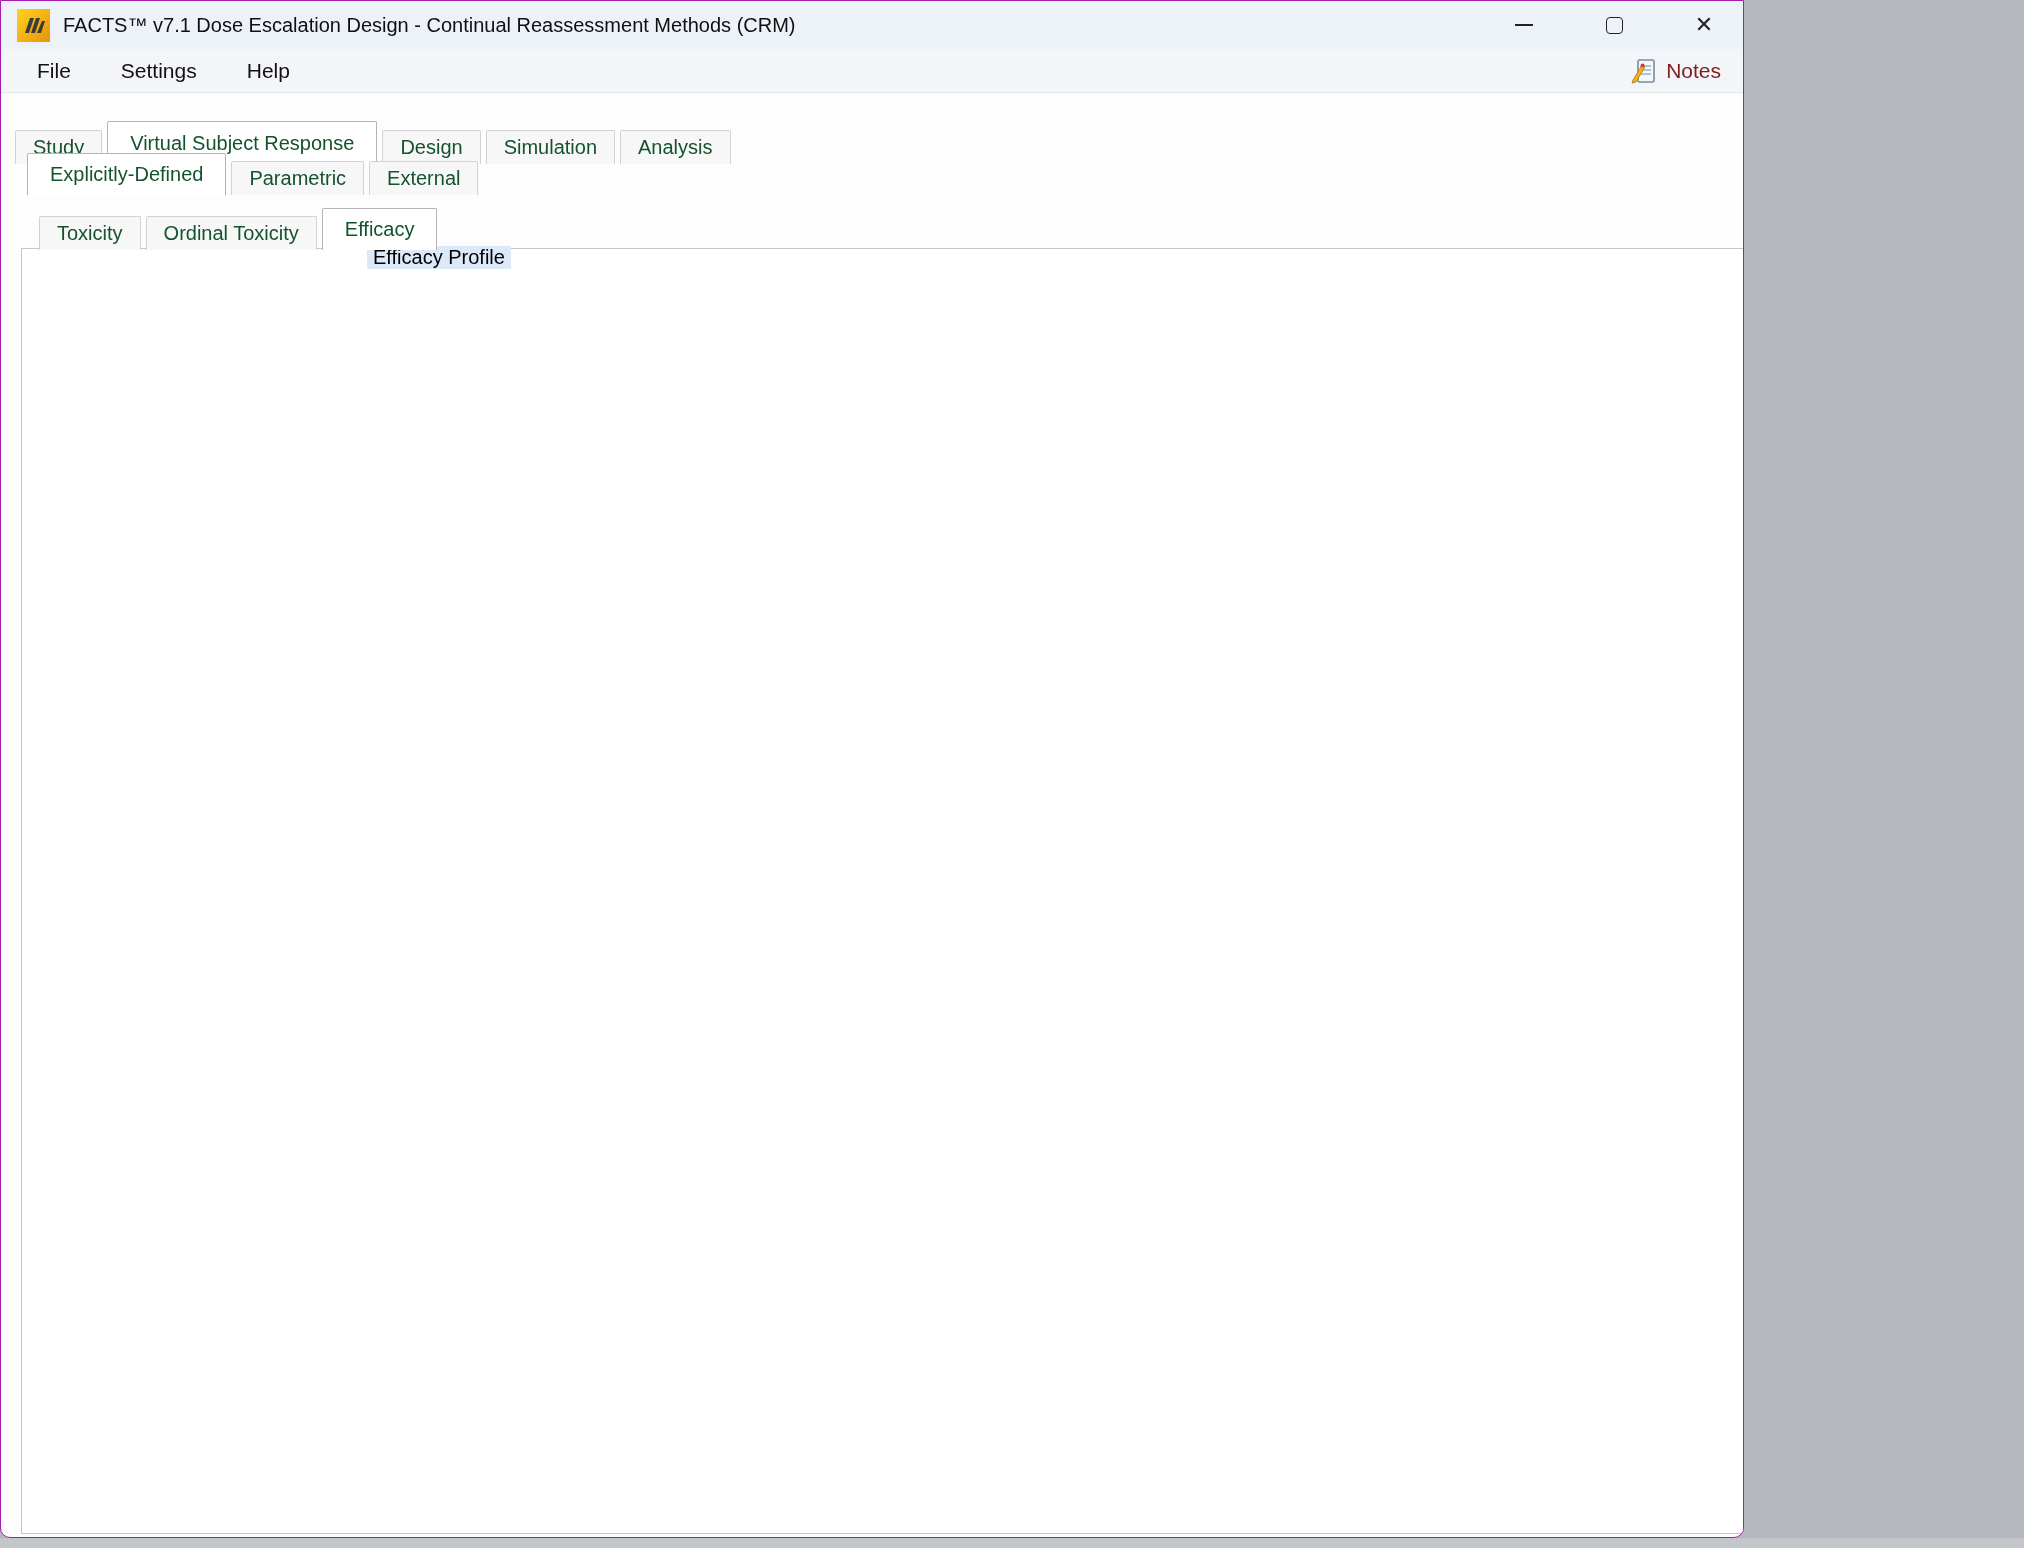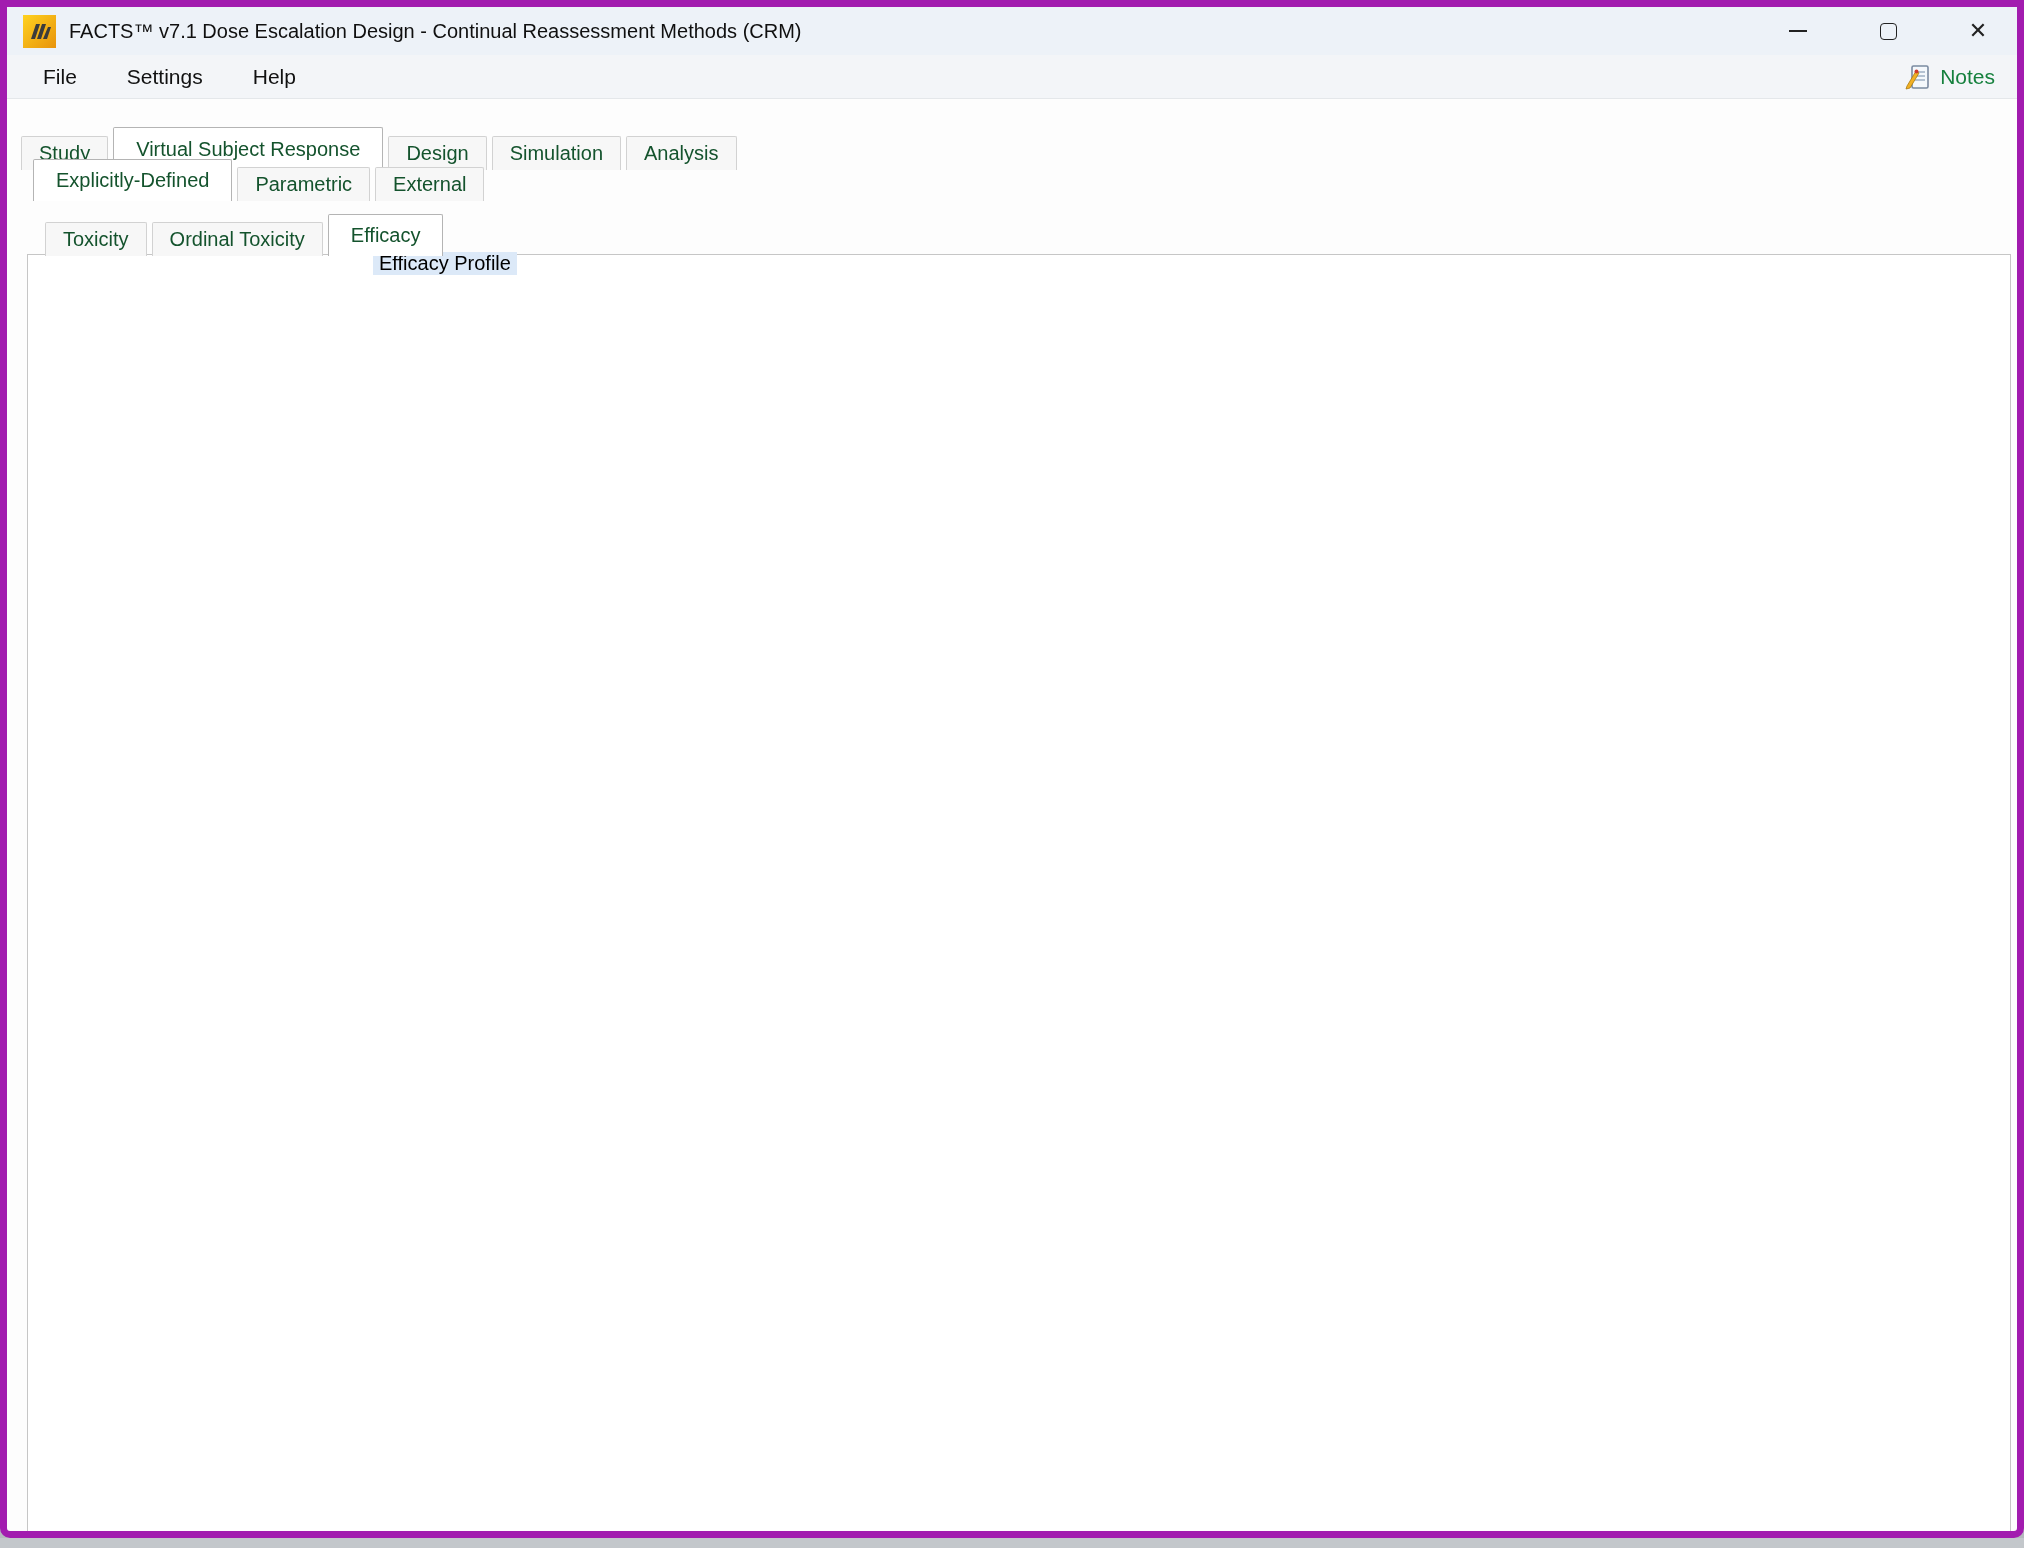--- a/index.html
+++ b/index.html
@@ -1,39 +1,39 @@
 <!DOCTYPE html>
 <html><head>
 <meta charset="utf-8">
 <style>
   * { margin:0; padding:0; box-sizing:border-box; }
   body { font-family:"Liberation Sans", sans-serif; background:#9ea4a9; overflow:hidden; }
   .screen { position:relative; width:2024px; height:1548px; background:#b5b9bd; }
-  .window { position:absolute; left:0; top:0; width:2024px; height:1538px; background:#fdfdfd;
-            border:7px solid #a21caf; border-radius:0 0 10px 10px; overflow:hidden; }
+  .window { position:absolute; left:0; top:0; width:1744px; height:1538px; background:#fdfdfd;
+            border:1px solid #a21caf; border-radius:0 0 10px 10px; overflow:hidden; }
 
   
   .titlebar { position:absolute; left:0; top:0; width:100%; height:48px; background:#edf2f8;
               display:flex; align-items:center; }
   .app-icon { width:33px; height:33px; margin-left:16px; flex:0 0 auto; }
   .title-text { margin-left:13px; font-size:20px; color:#101010; }
   .win-controls { position:absolute; right:8px; top:0; height:48px; display:flex; }
   .win-btn { width:62px; height:48px; display:flex; align-items:center; justify-content:center;
              margin-left:28px; cursor:default; }
   .min-glyph { display:block; width:18px; height:2px; background:#222; }
   .max-glyph { display:block; width:17px; height:17px; border:1.6px solid #222; border-radius:4px; }
   .close-glyph { font-size:22px; color:#222; line-height:1; }
 
   
   .menubar { position:absolute; left:0; top:48px; width:100%; height:44px; background:#f3f5f8;
              display:flex; align-items:center; border-bottom:1px solid #e4e7ea; }
   .menu-item { font-size:21px; color:#111; padding:0 18px; margin-left:14px; }
   .menu-item:first-child { margin-left:18px;text-align:center; }
   .notes-area { position:absolute; right:22px; top:0; height:44px; display:flex; align-items:center; gap:8px; }
-  .notes-label { font-size:21px; color:#15803d; }
+  .notes-label { font-size:21px; color:#7f1d1d; }
 
   
   .tabrow { position:absolute; display:flex; align-items:flex-end; z-index:3; }
   .tabrow1 { left:14px; top:120px; height:43px; }
   .tabrow2 { left:26px; top:152px; height:42px; }
   .tabrow3 { left:38px; top:207px; height:42px; z-index:4; }
   .tab { height:34px; display:flex; align-items:center; padding:0 17px; font-size:20px; color:#14532d;
          background:#f7f7f7; border:1px solid #d2d2d2; border-bottom:none; margin-right:5px;
          border-radius:2px 2px 0 0; white-space:nowrap; }
   .tab.active { height:100%; background:#ffffff; border:1px solid #b4b4b4; border-bottom:none; z-index:5;

